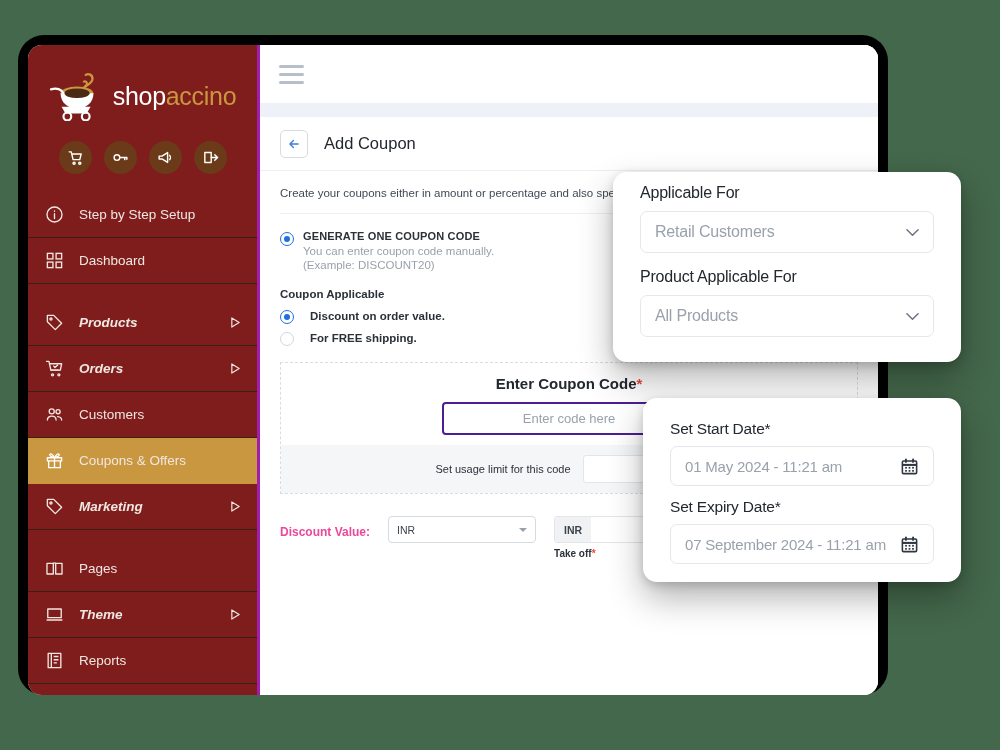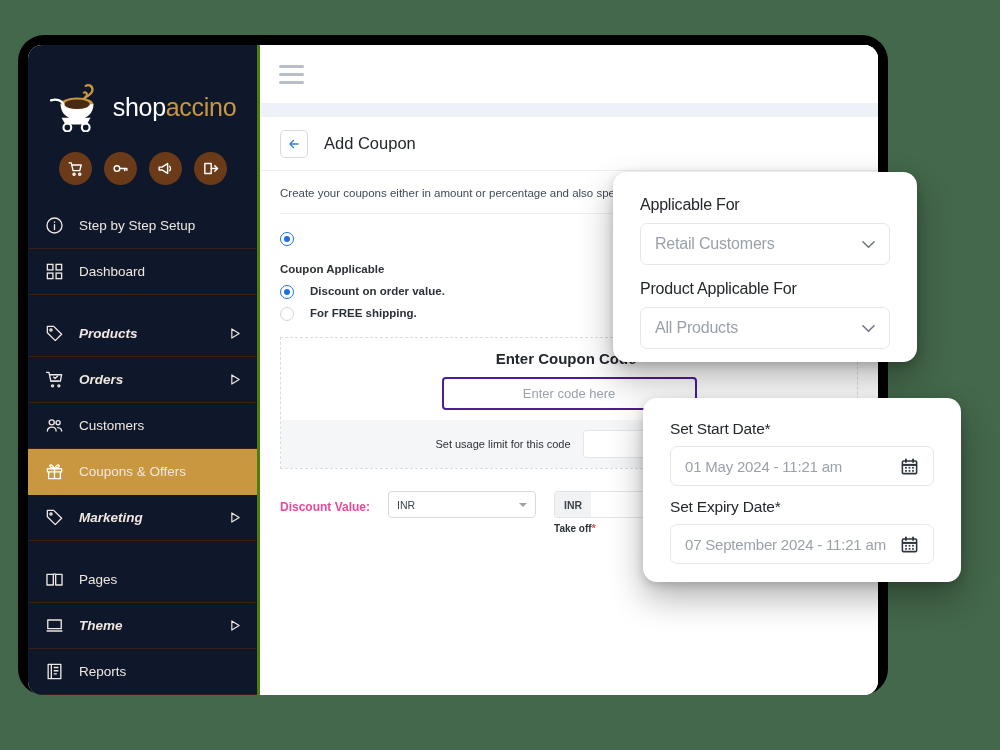--- a/index.html
+++ b/index.html
@@ -25,26 +25,25 @@
     background: #ffffff;
     border-radius: 14px;
     overflow: hidden;
     display: flex;
   }
 
   
   .sidebar {
     width: 232px;
     flex: 0 0 232px;
-    background: #0f172a;
-    border-right: 3px solid #4d7c0f;
+    background: #7f1d1d;
+    border-right: 3px solid #a21caf;
     display: flex;
     flex-direction: column;
     position: relative;
-    justify-content: flex-end;
   }
   .logo-block {
     padding: 22px 0 0 0;
     display: flex;
     flex-direction: column;
     align-items: center;
   }
   .logo-row {
     display: flex;
     align-items: center;
@@ -362,22 +361,22 @@
   
   .float-card {
     position: absolute;
     background: #ffffff;
     border-radius: 14px;
     box-shadow: 0 16px 34px rgba(0,0,0,0.30), 0 3px 10px rgba(0,0,0,0.16);
     z-index: 30;
   }
   #card-applicable {
     left: 613px; top: 172px;
-    width: 304px; height: 190px;
-    padding: 24px 27px;
+    width: 348px; height: 190px;
+    padding: 12px 27px;
   }
   #card-dates {
     left: 643px; top: 398px;
     width: 318px; height: 184px;
     padding: 22px 27px;
   }
   .fc-label {
     font-size: 16px;
     color: #23272e;
     letter-spacing: -0.2px;
@@ -620,20 +619,25 @@
     </div>
 
     <div class="content">
 
       <div class="intro">Create your coupons either in amount or percentage and also specify the us</div>
 
       <div class="form-card">
 
         <div class="radio-main">
           <span class="radio on"></span>
+          <span class="txt">
+            <div class="t1">GENERATE ONE COUPON CODE</div>
+            <div class="t2">You can enter coupon code manually.</div>
+            <div class="t3">(Example: DISCOUNT20)</div>
+          </span>
         </div>
 
         <div class="sub-label">Coupon Applicable</div>
 
         <div class="radio-line">
           <span class="radio on"></span>
           <span class="rl">Discount on order value.</span>
         </div>
         <div class="radio-line">
           <span class="radio"></span>

